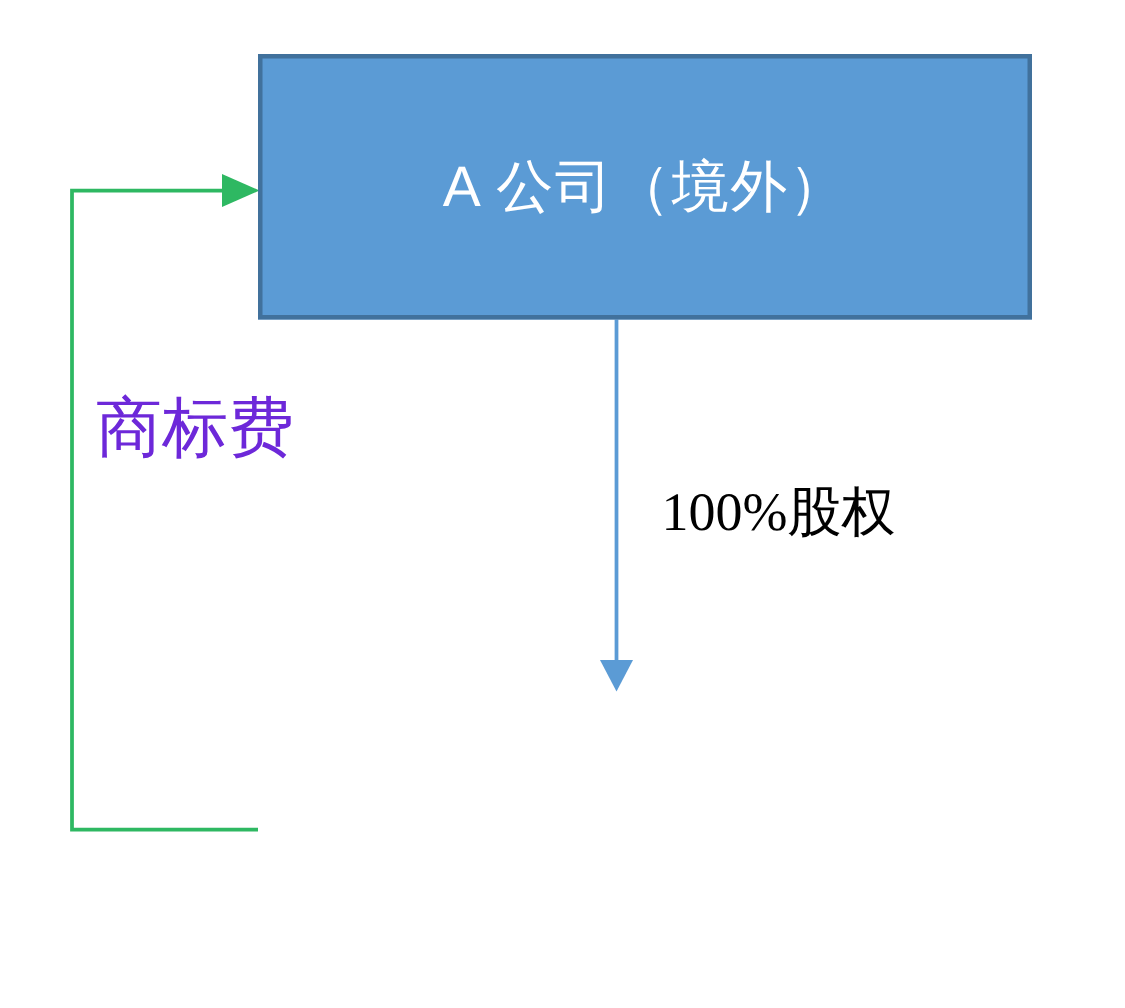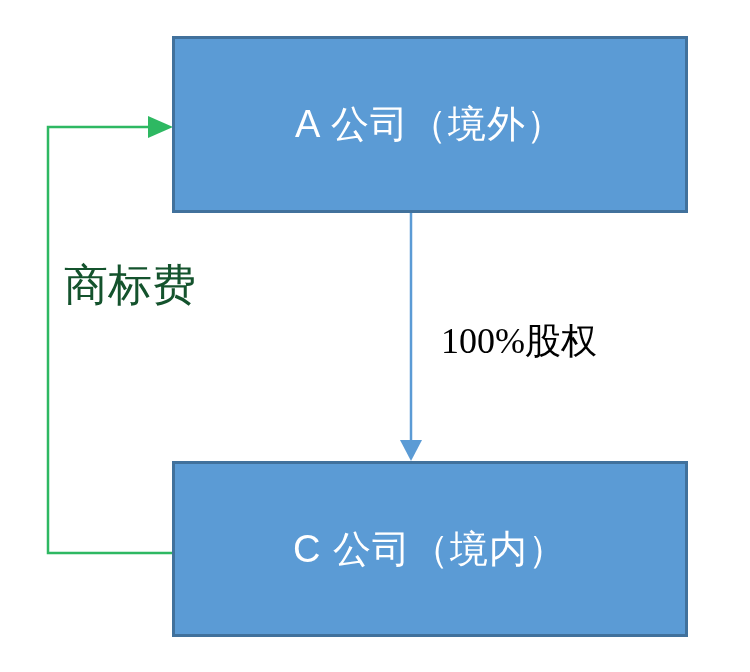--- a/index.html
+++ b/index.html
@@ -52,21 +52,21 @@
     left: 441px;
     top: 322px;
     font-size: 36px;
     color: #000000;
     font-family: "Liberation Serif", "DejaVu Serif", serif;
   }
   .label-trademark {
     left: 64px;
     top: 262px;
     font-size: 44px;
-    color: #14532d;
+    color: #6d28d9;
     font-family: "Liberation Serif", "DejaVu Serif", serif;
   }
 </style>
 </head>
 <body>
 
 <div class="canvas">
 
   <svg class="connector-layer" viewBox="0 0 750 672">
 
@@ -74,21 +74,18 @@
     <polygon points="400,440 422,440 411,461" fill="#5B9BD5"></polygon>
 
     <polyline points="172,553 48,553 48,127 149,127" stroke-width="2.5" fill="none" stroke="#2EB862"></polyline>
     <polygon points="148,116 173,127 148,138" fill="#2EB862"></polygon>
   </svg>
 
   <div class="node node-a">
     <span class="node-label">A 公司（境外）</span>
   </div>
 
-  <div class="node node-c">
-    <span class="node-label">C 公司（境内）</span>
-  </div>
 
   <div class="edge-label label-equity">100%股权</div>
 
   <div class="edge-label label-trademark">商标费</div>
 
 </div>
 
 </body></html>

